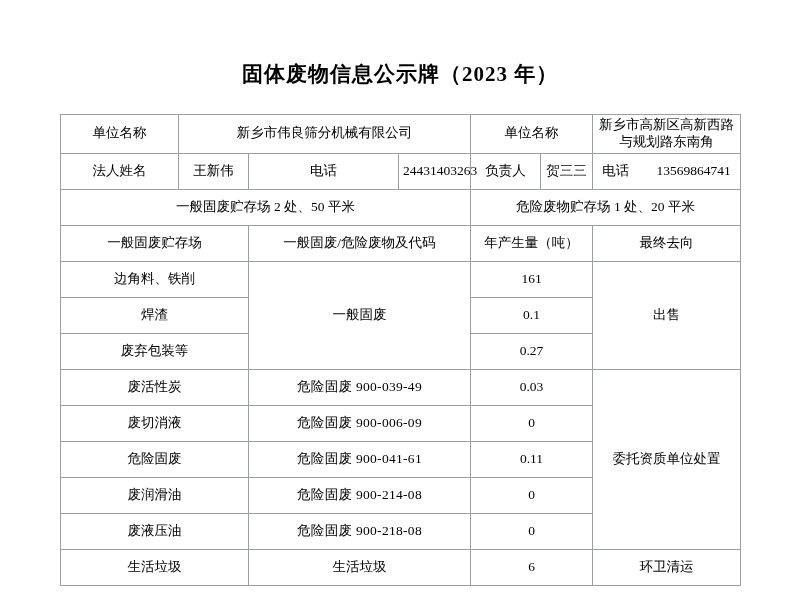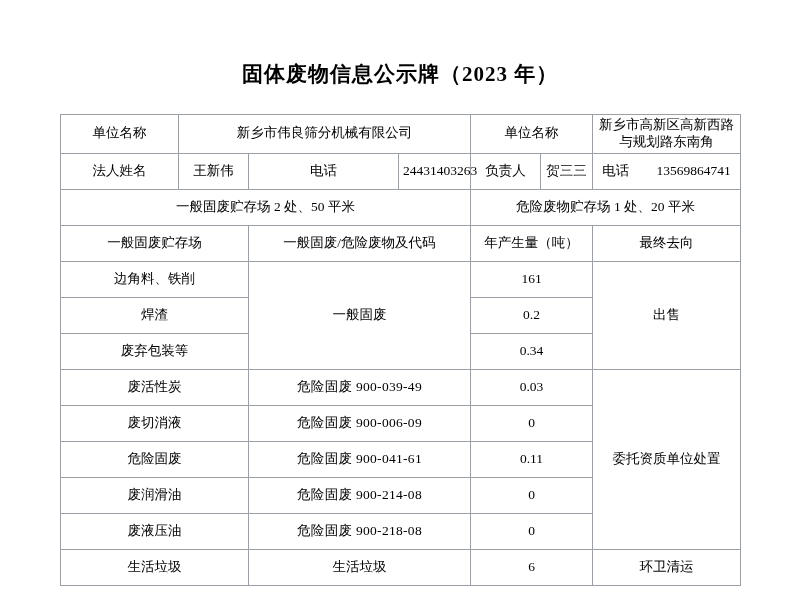--- a/index.html
+++ b/index.html
@@ -113,26 +113,26 @@
 
         <tr>
           <td colspan="2">边角料、铁削</td>
           <td colspan="2" rowspan="3">一般固废</td>
           <td colspan="2">161</td>
           <td class="blue" rowspan="3">出售</td>
         </tr>
 
         <tr>
           <td colspan="2">焊渣</td>
-          <td colspan="2">0.2</td>
+          <td colspan="2">0.1</td>
         </tr>
 
         <tr>
           <td colspan="2">废弃包装等</td>
-          <td colspan="2">0.34</td>
+          <td colspan="2">0.27</td>
         </tr>
 
         <tr>
           <td colspan="2">废活性炭</td>
           <td colspan="2" class="mono-code">危险固废  900-039-49</td>
           <td colspan="2">0.03</td>
           <td class="blue small" rowspan="5">委托资质单位处置</td>
         </tr>
 
         <tr>

